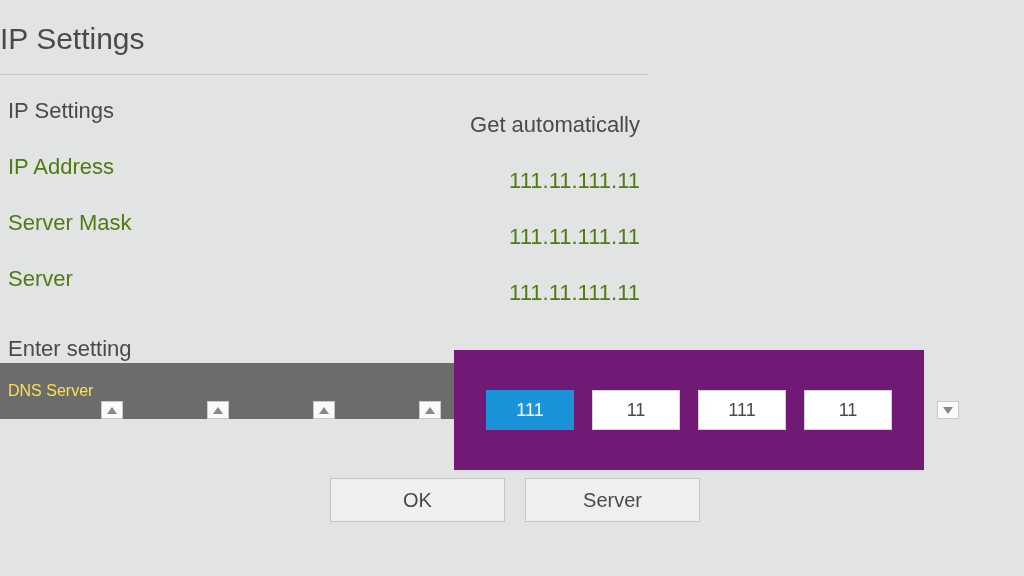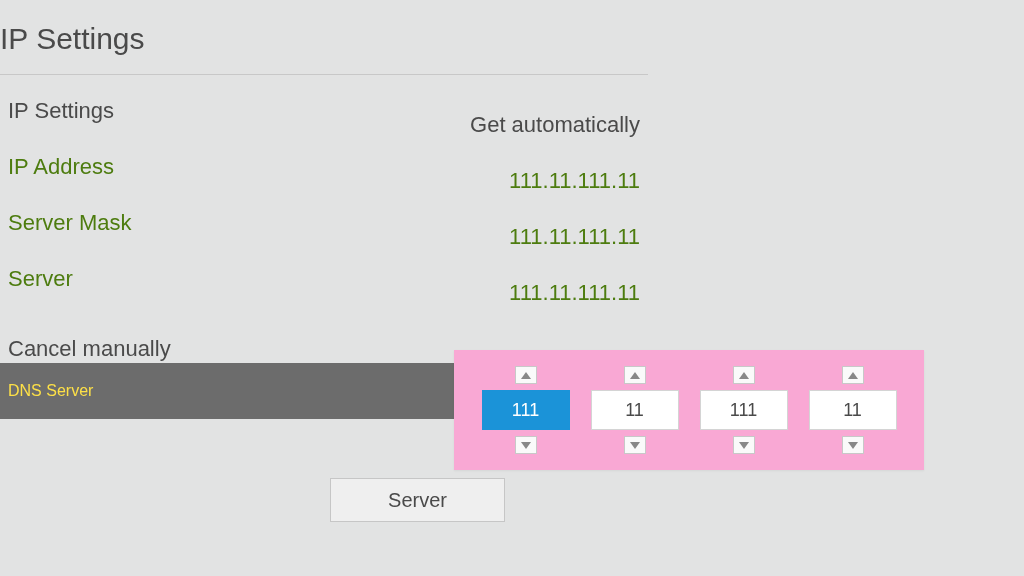--- a/index.html
+++ b/index.html
@@ -64,23 +64,23 @@
     .selected-row .setting-label {
       color: #fde047;
       font-size: 16px;
     }
     .stepper-panel {
       position: absolute;
       top: 350px;
       left: 454px;
       width: 470px;
       height: 120px;
-      background: #f9a8d4;
-      display: flex;
-      flex-direction: column;
+      background: #701a75;
+      display: flex;
+      flex-direction: row;
       align-items: center;
       justify-content: center;
       padding: 6px 20px;
       box-shadow: 0 1px 2px rgba(0,0,0,0.06);
     }
     .stepper-arrows-row {
       display: flex;
       gap: 18px;
       width: 100%;
       justify-content: space-around;
@@ -180,21 +180,21 @@
       <span class="setting-label">Server Mask</span>
       <span class="setting-value">111.11.111.11</span>
     </div>
 
     <div class="setting-row disabled">
       <span class="setting-label">Server</span>
       <span class="setting-value">111.11.111.11</span>
     </div>
 
     <div class="setting-row">
-      <span class="setting-value">Cancel manually</span>
+      <span class="setting-value">Enter setting</span>
     </div>
 
     <div class="selected-row">
       <span class="setting-label">DNS Server</span>
     </div>
 
   </div>
 </div>
 
 <div class="stepper-panel">
@@ -244,14 +244,15 @@
       </div>
     <div class="arrow-cell">
         <div class="arrow-btn">
           <div class="tri-down"></div>
         </div>
       </div>
   </div>
 </div>
 
 <div class="button-row">
+  <div class="dlg-btn">OK</div>
   <div class="dlg-btn">Server</div>
 </div>
 
 </body></html>

